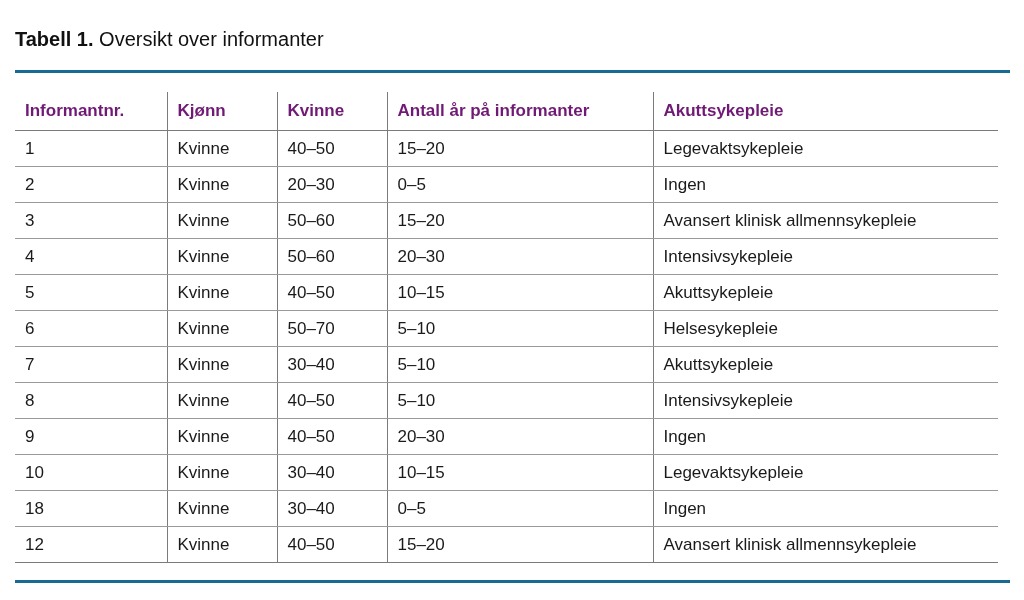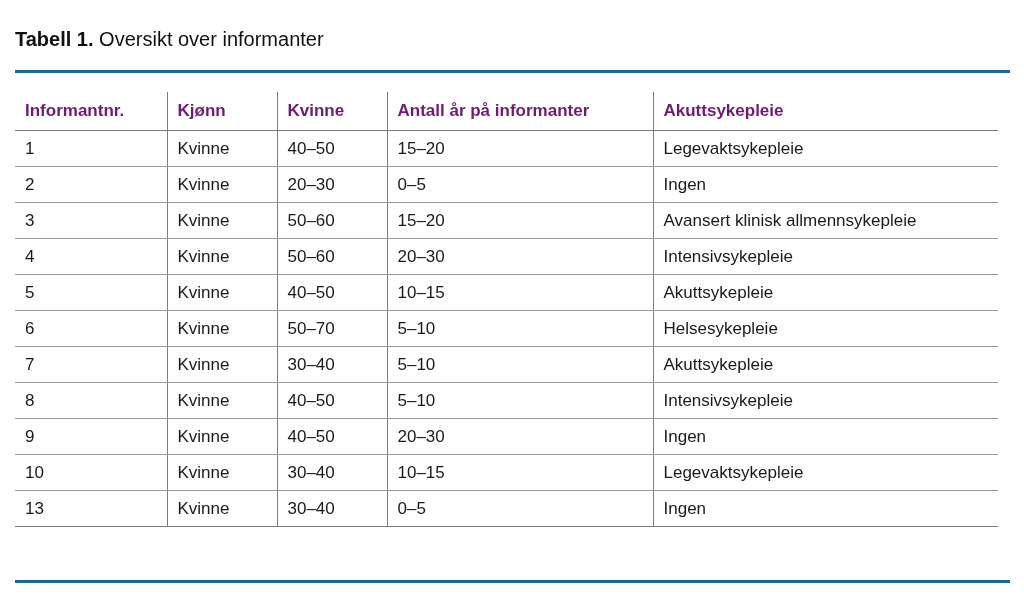--- a/index.html
+++ b/index.html
@@ -198,25 +198,32 @@
           <td>Ingen</td>
         </tr>
         <tr>
           <td>10</td>
           <td>Kvinne</td>
           <td>30–40</td>
           <td>10–15</td>
           <td>Legevaktsykepleie</td>
         </tr>
         <tr>
-          <td>13</td>
+          <td>18</td>
           <td>Kvinne</td>
           <td>30–40</td>
           <td>0–5</td>
           <td>Ingen</td>
         </tr>
+        <tr>
+          <td>12</td>
+          <td>Kvinne</td>
+          <td>40–50</td>
+          <td>15–20</td>
+          <td>Avansert klinisk allmennsykepleie</td>
+        </tr>
       </tbody>
     </table>
   </div>
 
   <div class="rule-blue bottom"></div>
 
 </div>
 
 </body></html>

